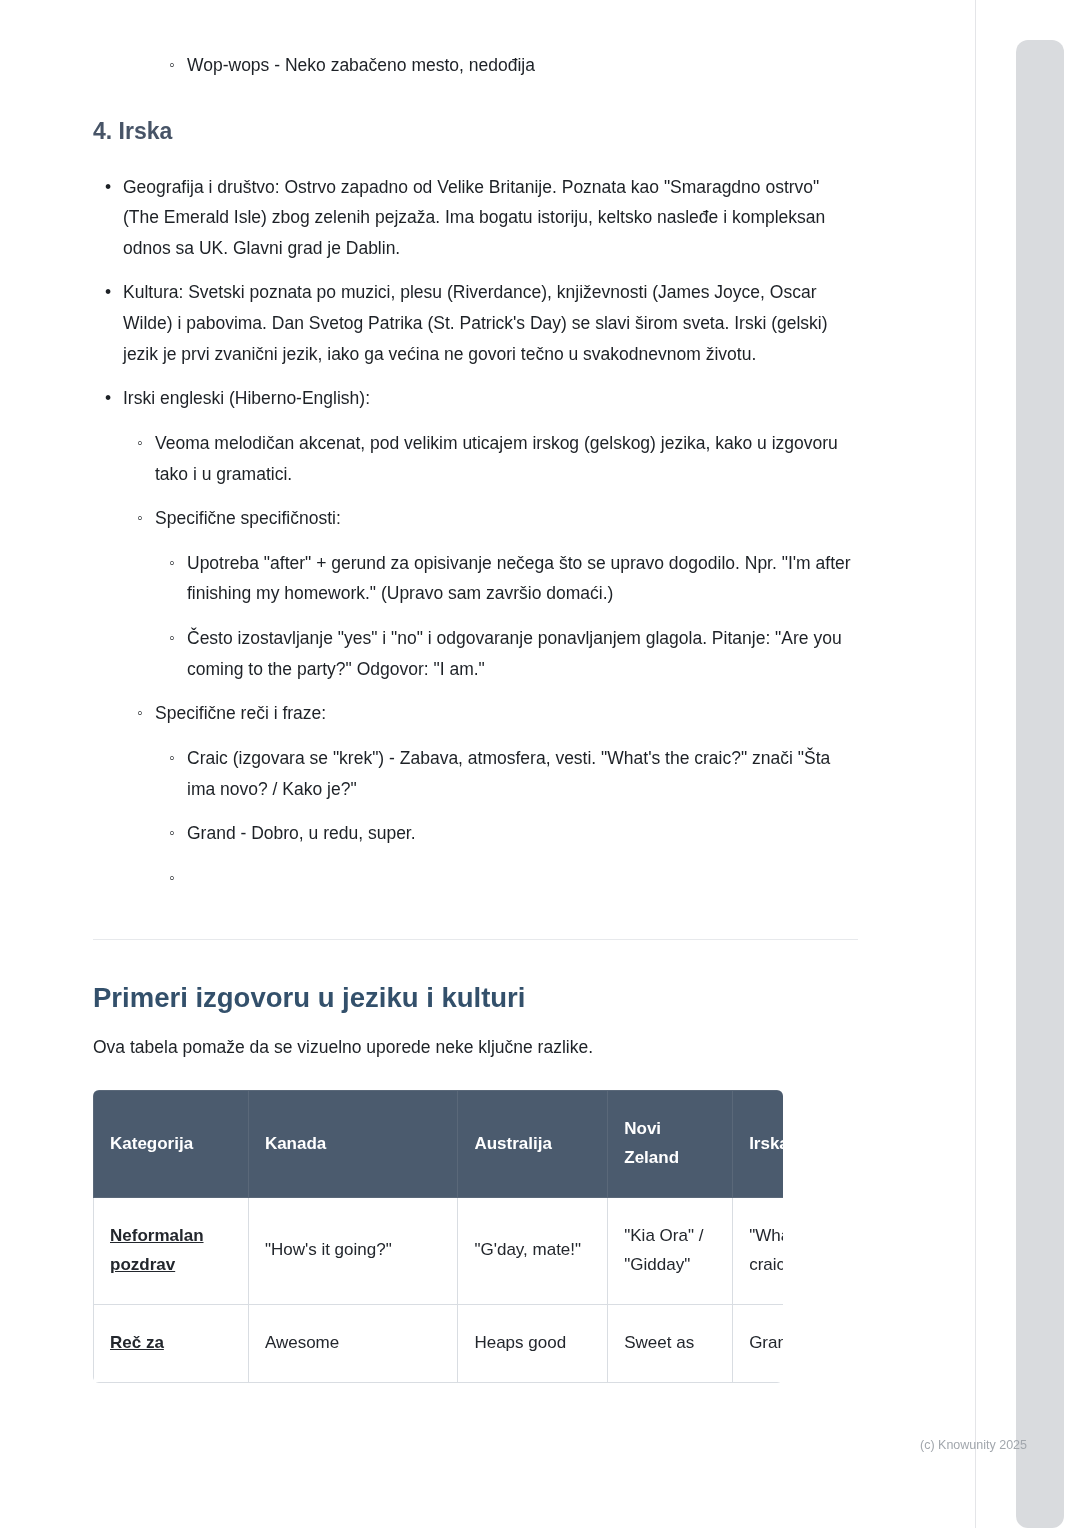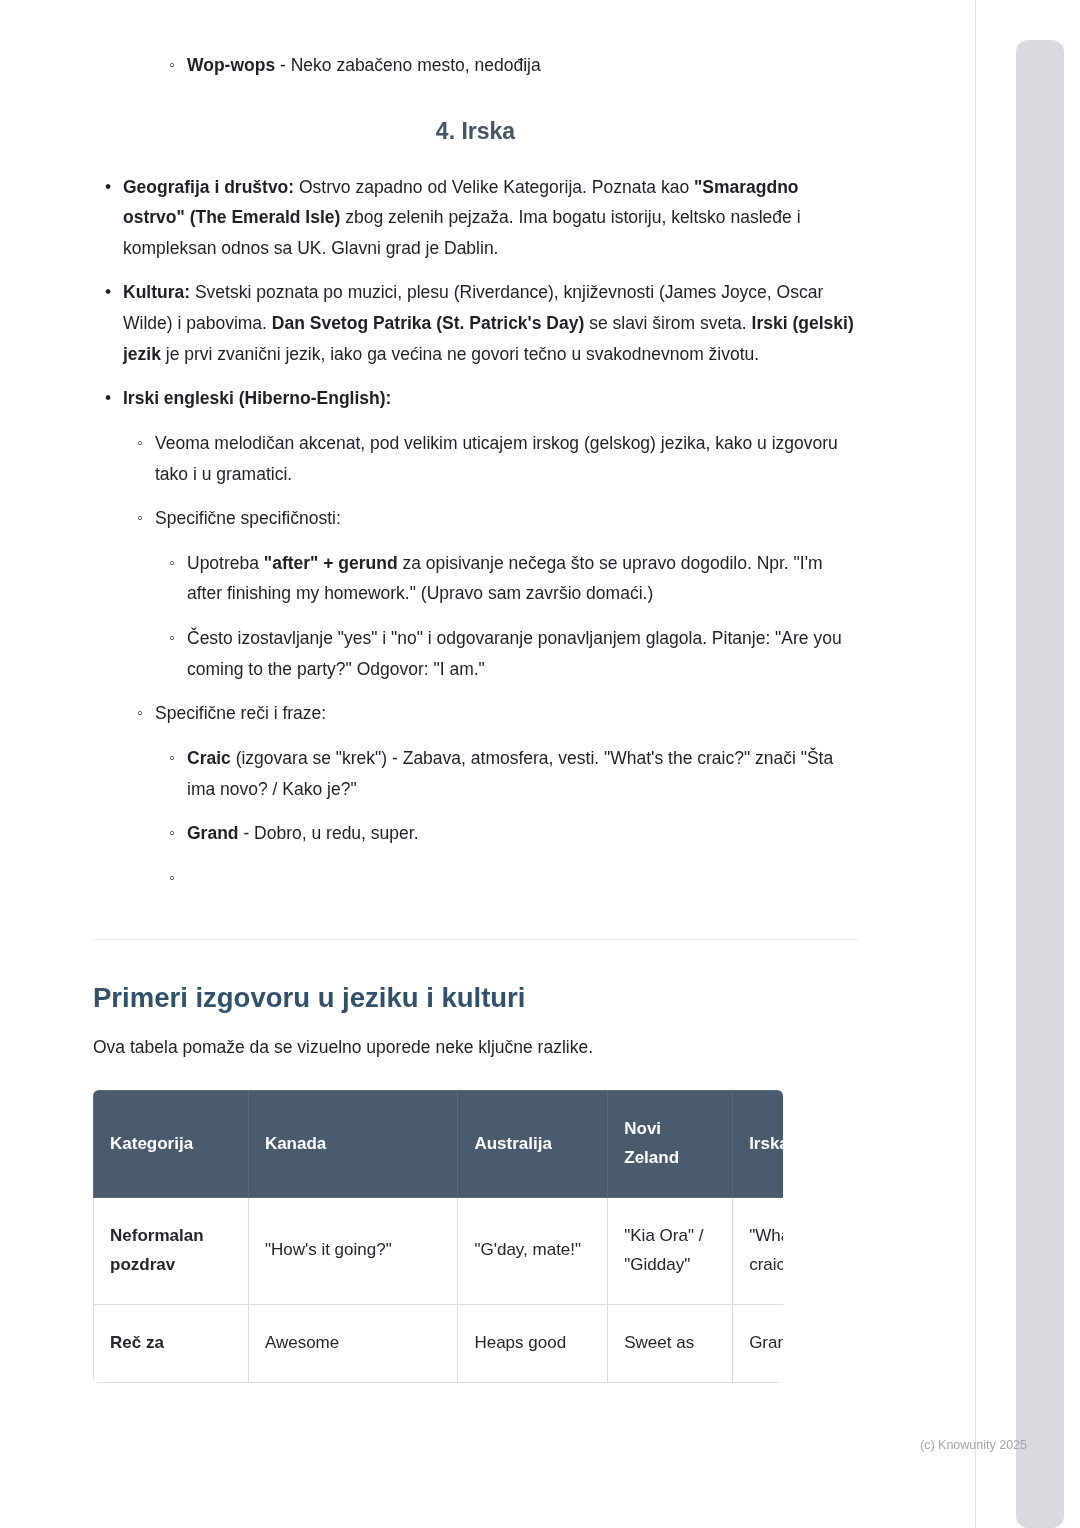--- a/index.html
+++ b/index.html
@@ -28,29 +28,28 @@
     flex:0 0 30px;
     box-sizing:border-box;
     padding-left:12px;
     line-height:inherit;
     color:#1d2126;
   }
   .li .marker.circle{font-size:16px;line-height:30px;}
   .li-text{flex:1 1 auto;min-width:0;}
   .indent-2{padding-left:32px;}
   .indent-3{padding-left:64px;}
-  strong{font-weight:700;}
+  strong{font-weight:400;}
   
   h3.sec{
     font-size:23px;
     line-height:1.3;
     font-weight:700;
     color:#475467;
     margin:36px 0 25px 0;
-    text-align:center;
   }
   h2.sec{
     font-size:27.5px;
     line-height:1.3;
     font-weight:700;
     color:#33506b;
     margin:40px 0 0 0;
   }
   hr.divider{
     border:none;
@@ -80,21 +79,21 @@
     vertical-align:middle;
     border:1px solid #5a6879;
   }
   table.cmp td{
     padding:24px 16px;
     vertical-align:middle;
     border:1px solid #d9dde2;
     color:#23272d;
     background:#ffffff;
   }
-  table.cmp td:first-child{font-weight:700;}
+  table.cmp td:first-child{font-weight:700;text-decoration:underline;}
   
   .page-edge{
     position:absolute;
     left:975px;top:0;
     width:1px;height:1528px;
     background:#e4e5e8;
   }
   .scrollbar-thumb{
     position:absolute;
     left:1016px;top:40px;
@@ -124,21 +123,21 @@
           <span class="marker circle">◦</span>
           <span class="li-text"><strong>Wop-wops</strong><span> - Neko zabačeno mesto, nedođija</span></span>
         </div>
       </div>
 
     <h3 class="sec">4. Irska</h3>
 
     <div class="bullet-list">
         <div class="li indent-1">
           <span class="marker disc">•</span>
-          <span class="li-text"><strong>Geografija i društvo:</strong><span> Ostrvo zapadno od Velike Kategorija. Poznata kao </span><strong>"Smaragdno ostrvo" (The Emerald Isle)</strong><span> zbog zelenih pejzaža. Ima bogatu istoriju, keltsko nasleđe i kompleksan odnos sa UK. Glavni grad je Dablin.</span></span>
+          <span class="li-text"><strong>Geografija i društvo:</strong><span> Ostrvo zapadno od Velike Britanije. Poznata kao </span><strong>"Smaragdno ostrvo" (The Emerald Isle)</strong><span> zbog zelenih pejzaža. Ima bogatu istoriju, keltsko nasleđe i kompleksan odnos sa UK. Glavni grad je Dablin.</span></span>
         </div>
         <div class="li indent-1">
           <span class="marker disc">•</span>
           <span class="li-text"><strong>Kultura:</strong><span> Svetski poznata po muzici, plesu (Riverdance), književnosti (James Joyce, Oscar Wilde) i pabovima. </span><strong>Dan Svetog Patrika (St. Patrick's Day)</strong><span> se slavi širom sveta. </span><strong>Irski (gelski) jezik</strong><span> je prvi zvanični jezik, iako ga većina ne govori tečno u svakodnevnom životu.</span></span>
         </div>
         <div class="li indent-1">
           <span class="marker disc">•</span>
           <span class="li-text"><strong>Irski engleski (Hiberno-English):</strong></span>
         </div>
         <div class="li indent-2">

